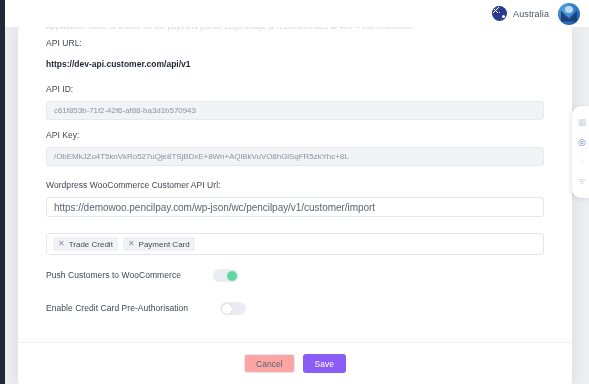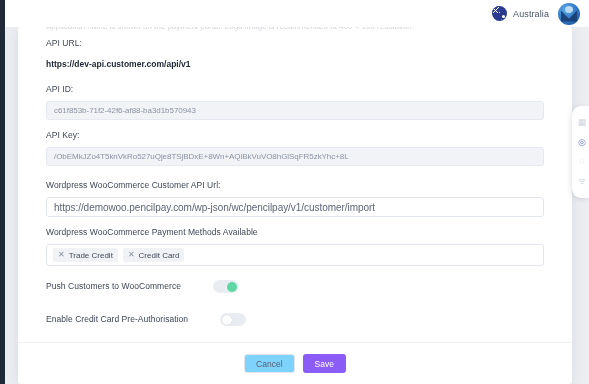--- a/index.html
+++ b/index.html
@@ -245,21 +245,21 @@
     height: 19px;
     border-radius: 3px;
     display: flex; align-items: center; justify-content: center;
     padding: 0 11px;
     font-size: 8.5px;
     cursor: pointer;
     border: 1px solid transparent;
     white-space: nowrap;
   }
   .btn-cancel {
-    background: #7dd3fc;
+    background: #fca5a5;
     border-color: #e3e6ec;
     color: #5b6171;
   }
   .btn-save {
     background: #8b5cf6;
     color: #ffffff;
   }
 </style>
 </head>
 <body>
@@ -327,30 +327,29 @@
           <div class="label">Wordpress WooCommerce Customer API Url:</div>
           <div class="sp-6"></div>
           <div class="input-box">
             <span>https://demowoo.pencilpay.com/wp-json/wc/pencilpay/v1/customer/import</span>
           </div>
         </div>
 
         <div class="sp-10"></div>
 
         <div class="field">
-          <div class="label">Wordpress WooCommerce Payment Methods Available</div>
           <div class="sp-6"></div>
           <div class="chips-box">
             <div class="chip">
               <span class="chip-x">✕</span>
               <span class="chip-label">Trade Credit</span>
             </div>
             <div class="chip">
               <span class="chip-x">✕</span>
-              <span class="chip-label">Credit Card</span>
+              <span class="chip-label">Payment Card</span>
             </div>
           </div>
         </div>
 
         <div class="sp-14"></div>
 
         <div class="toggle-row">
           <div class="label">Push Customers to WooCommerce</div>
           <div class="toggle on">
             <div class="knob"></div>

